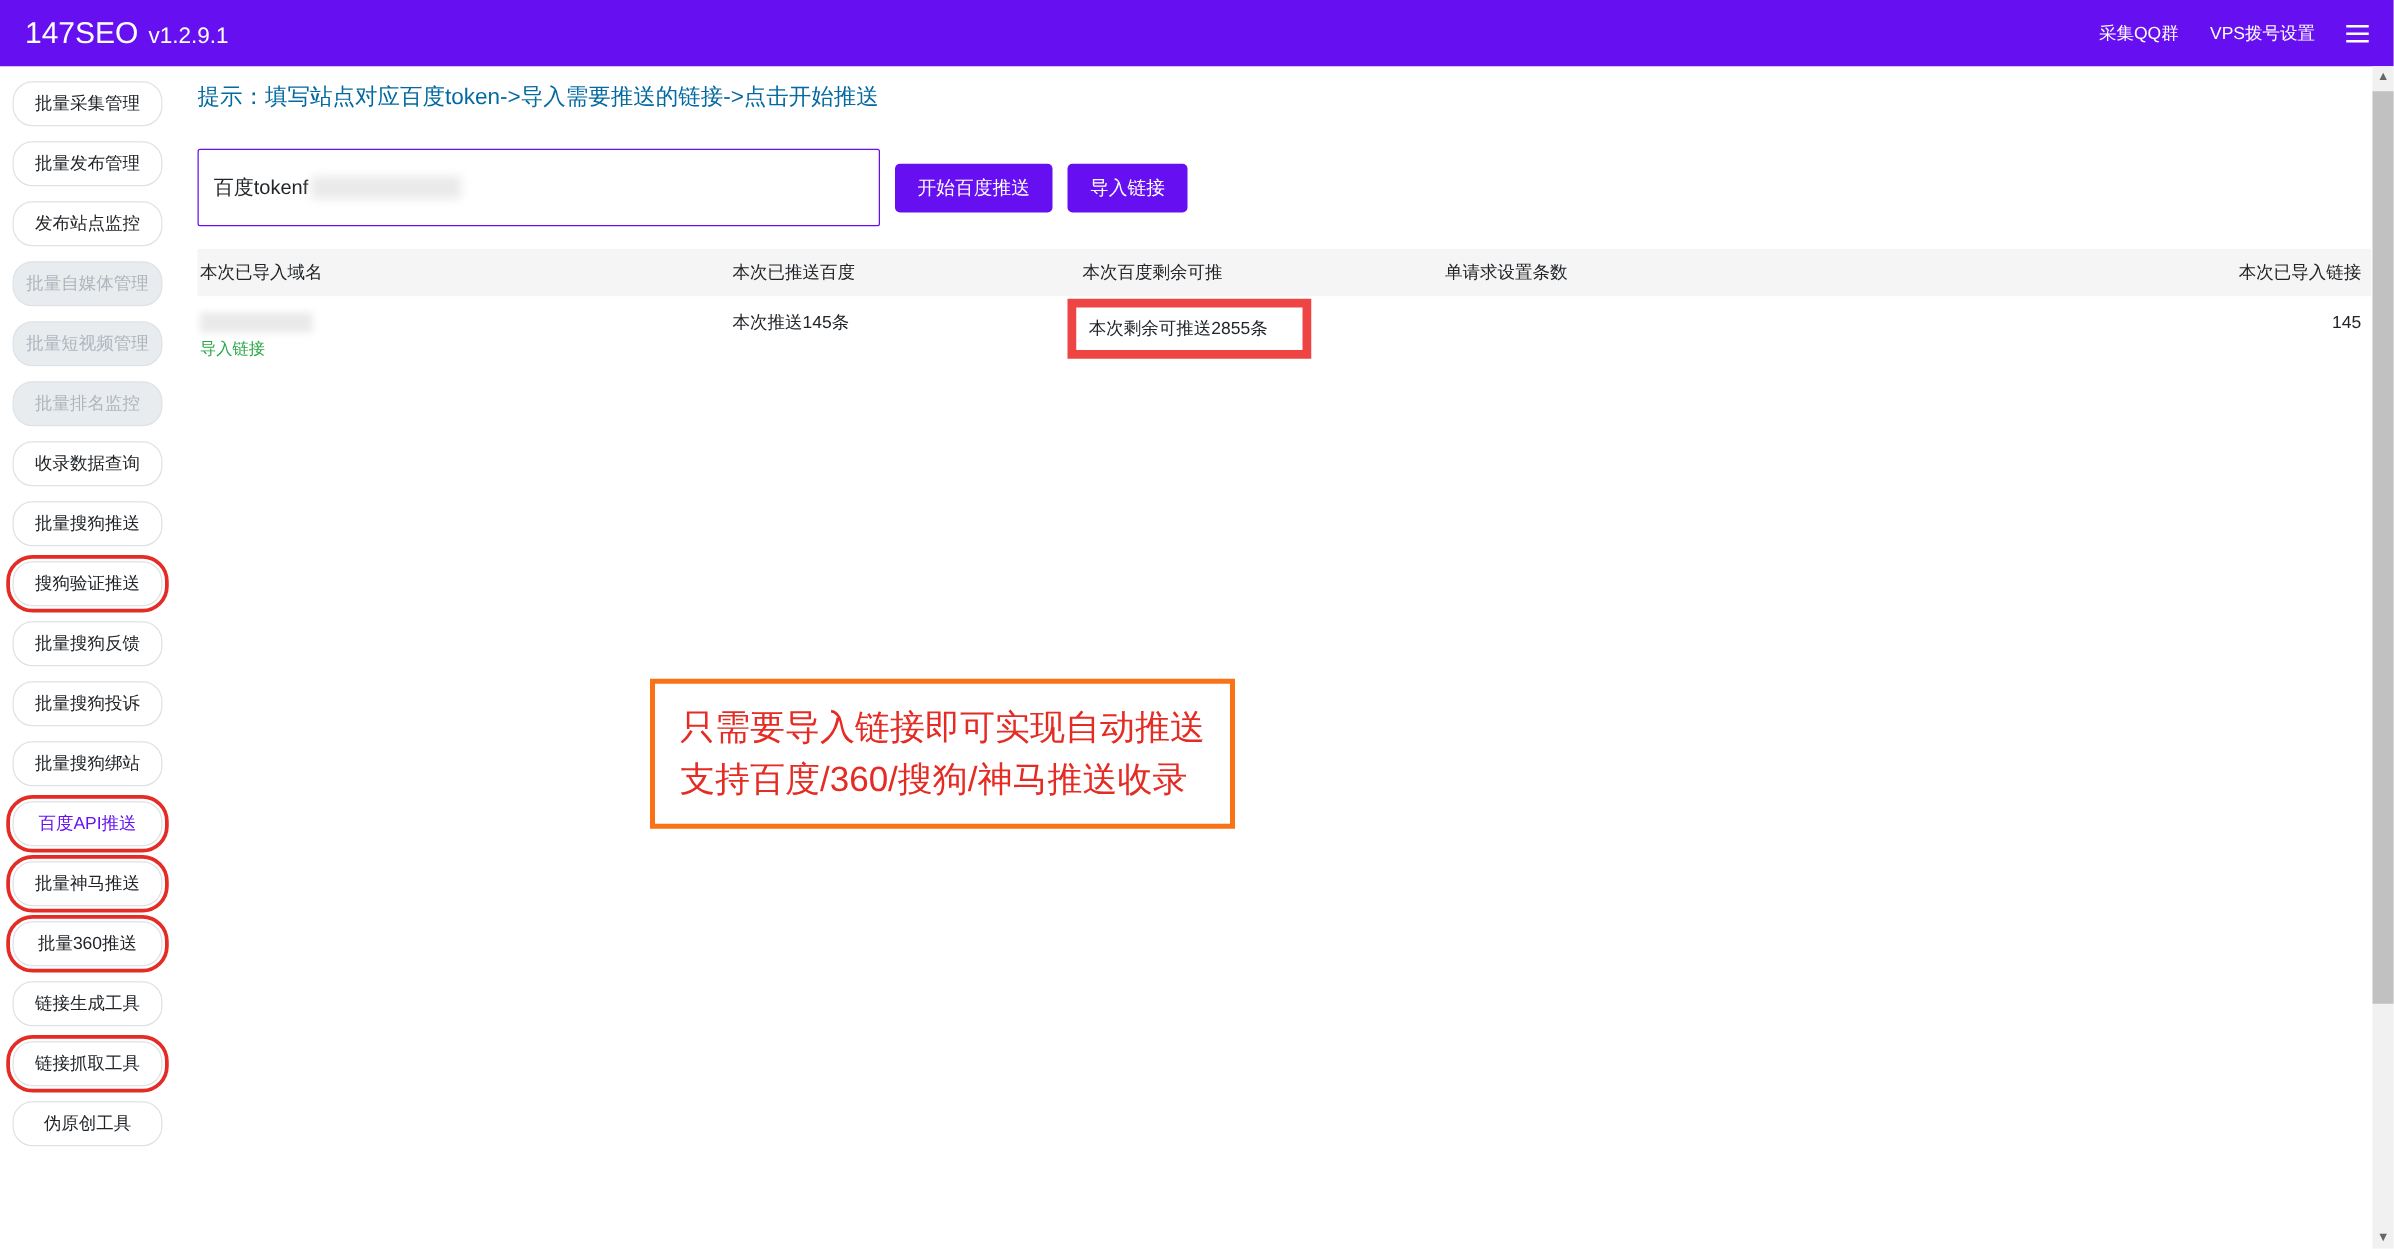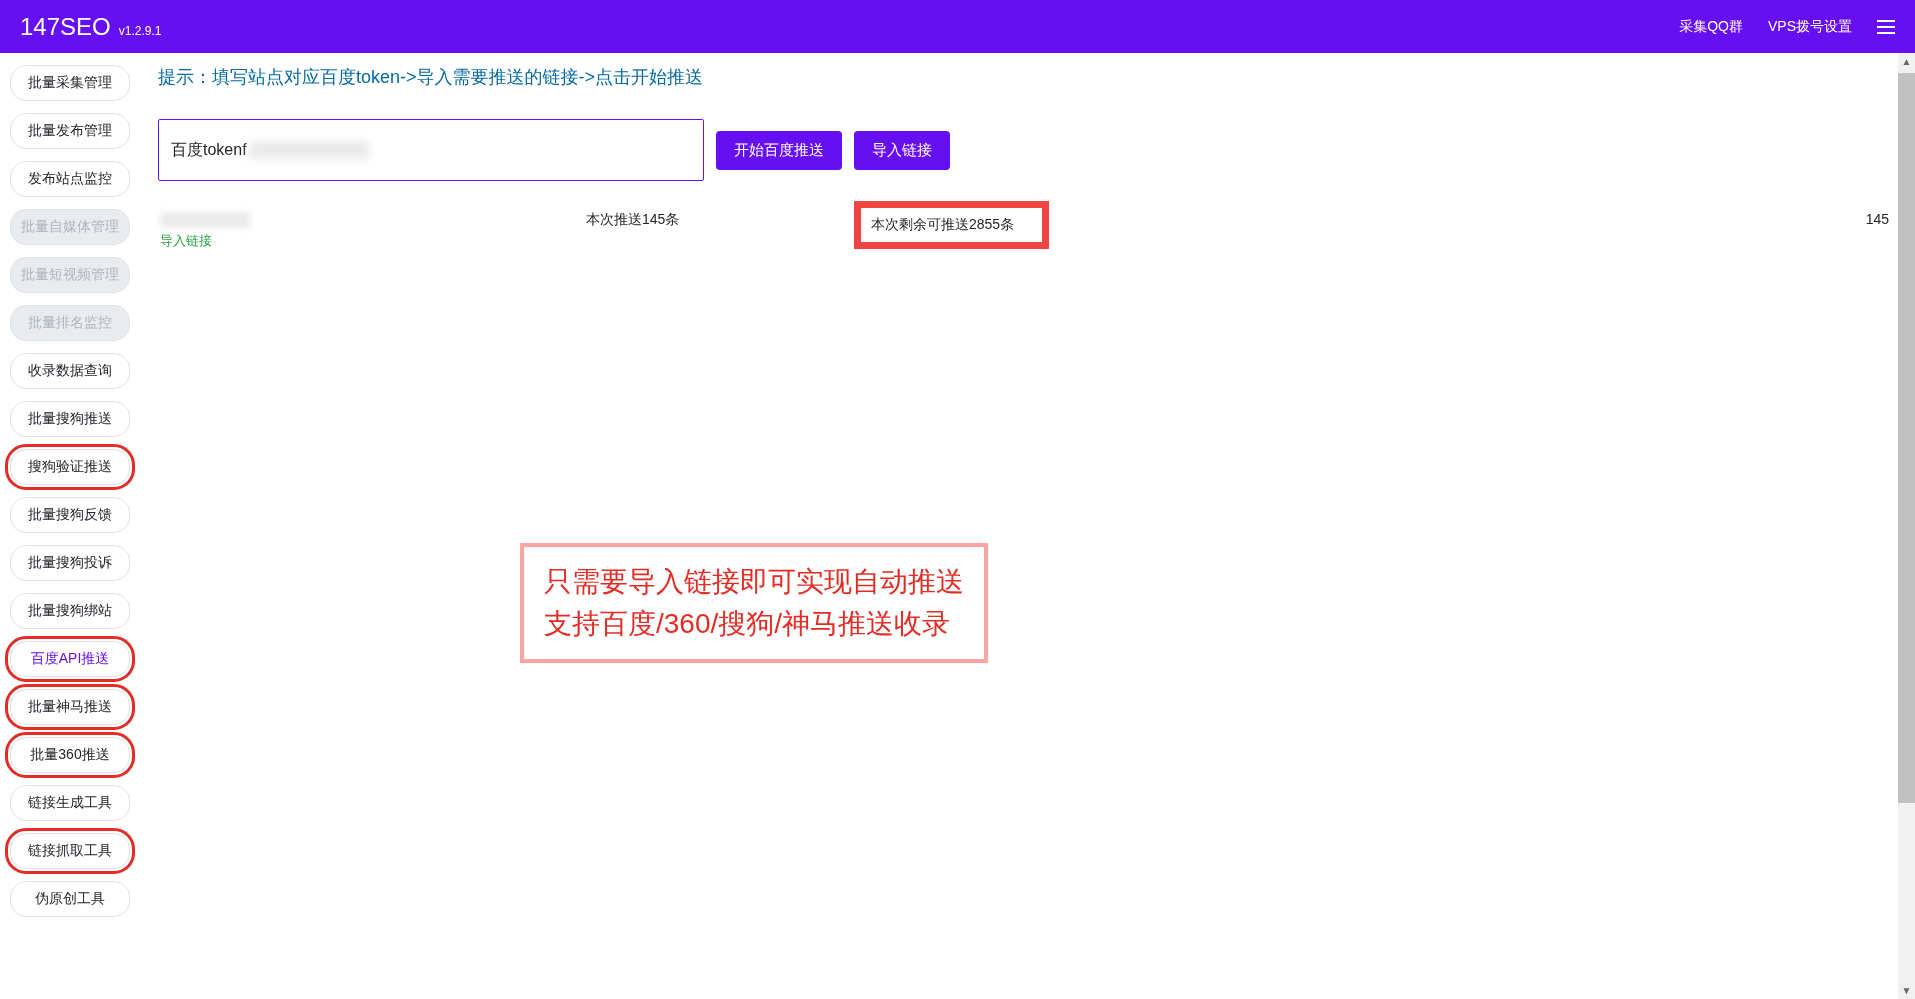--- a/index.html
+++ b/index.html
@@ -28,21 +28,21 @@
     .header-left {
       display: flex;
       align-items: baseline;
     }
     .app-title {
       font-size: 24px;
       font-weight: 500;
       margin-right: 8px;
     }
     .app-version {
-      font-size: 12px;
+      font-size: 18px;
     }
     .header-right {
       display: flex;
       gap: 25px;
       align-items: center;
     }
     .header-link {
       color: #fff;
       font-size: 14px;
       cursor: pointer;
@@ -176,21 +176,21 @@
       border: 7px solid #ef4444;
       padding: 8px 28px 8px 10px;
       margin-left: -12px;
       margin-top: -10px;
       display: inline-block;
     }
     .annotation-box {
       position: absolute;
       left: 380px;
       top: 490px;
-      border: 4px solid #fca5a5;
+      border: 4px solid #f97316;
       padding: 14px 20px;
       background: #fff;
     }
     .annotation-line {
       color: #e42b24;
       font-size: 28px;
       line-height: 1.5;
     }
     .scrollbar-gutter {
       position: absolute;
@@ -267,20 +267,27 @@
     <div class="controls">
       <div class="token-input" style="display:flex;align-items:center;">
         <span>百度tokenf</span>
         <span class="token-blur"></span>
       </div>
       <button class="btn">开始百度推送</button>
       <button class="btn">导入链接</button>
     </div>
 
     <div class="table">
+      <div class="table-header">
+        <div class="col1">本次已导入域名</div>
+        <div class="col2">本次已推送百度</div>
+        <div class="col3">本次百度剩余可推</div>
+        <div class="col4">单请求设置条数</div>
+        <div class="col5">本次已导入链接</div>
+      </div>
       <div class="table-row">
         <div class="col1">
           <span class="domain-blur"></span>
           <div class="success-text">导入链接</div>
         </div>
         <div class="col2">本次推送145条</div>
         <div class="col3">
           <span class="cell-highlight">本次剩余可推送2855条</span>
         </div>
         <div class="col5">145</div>

